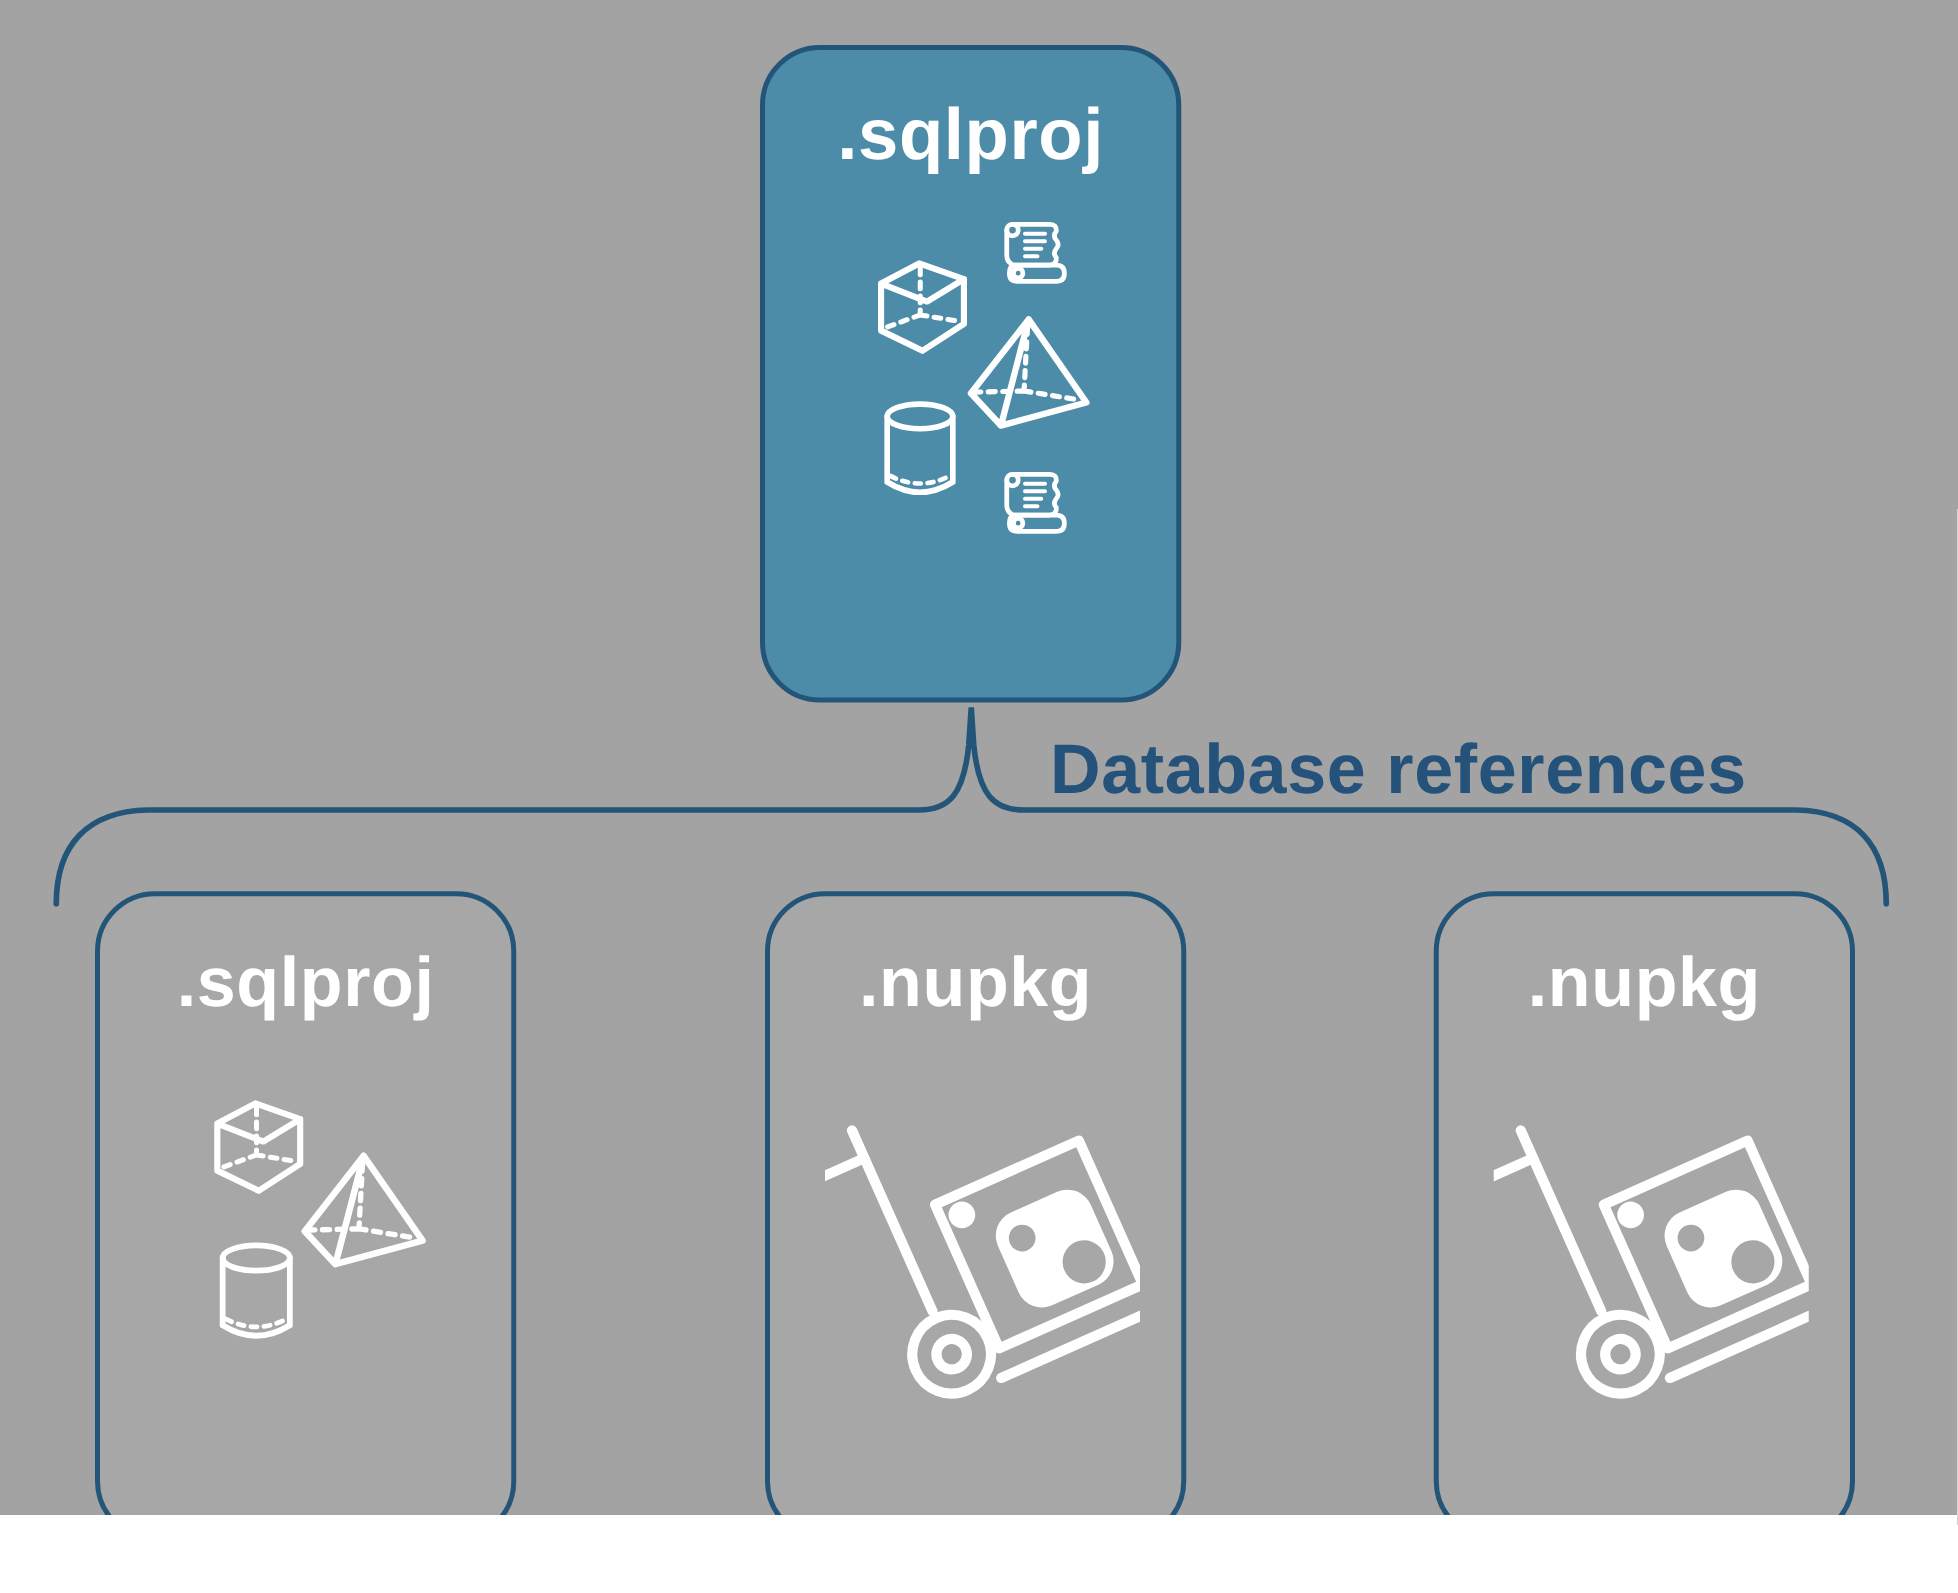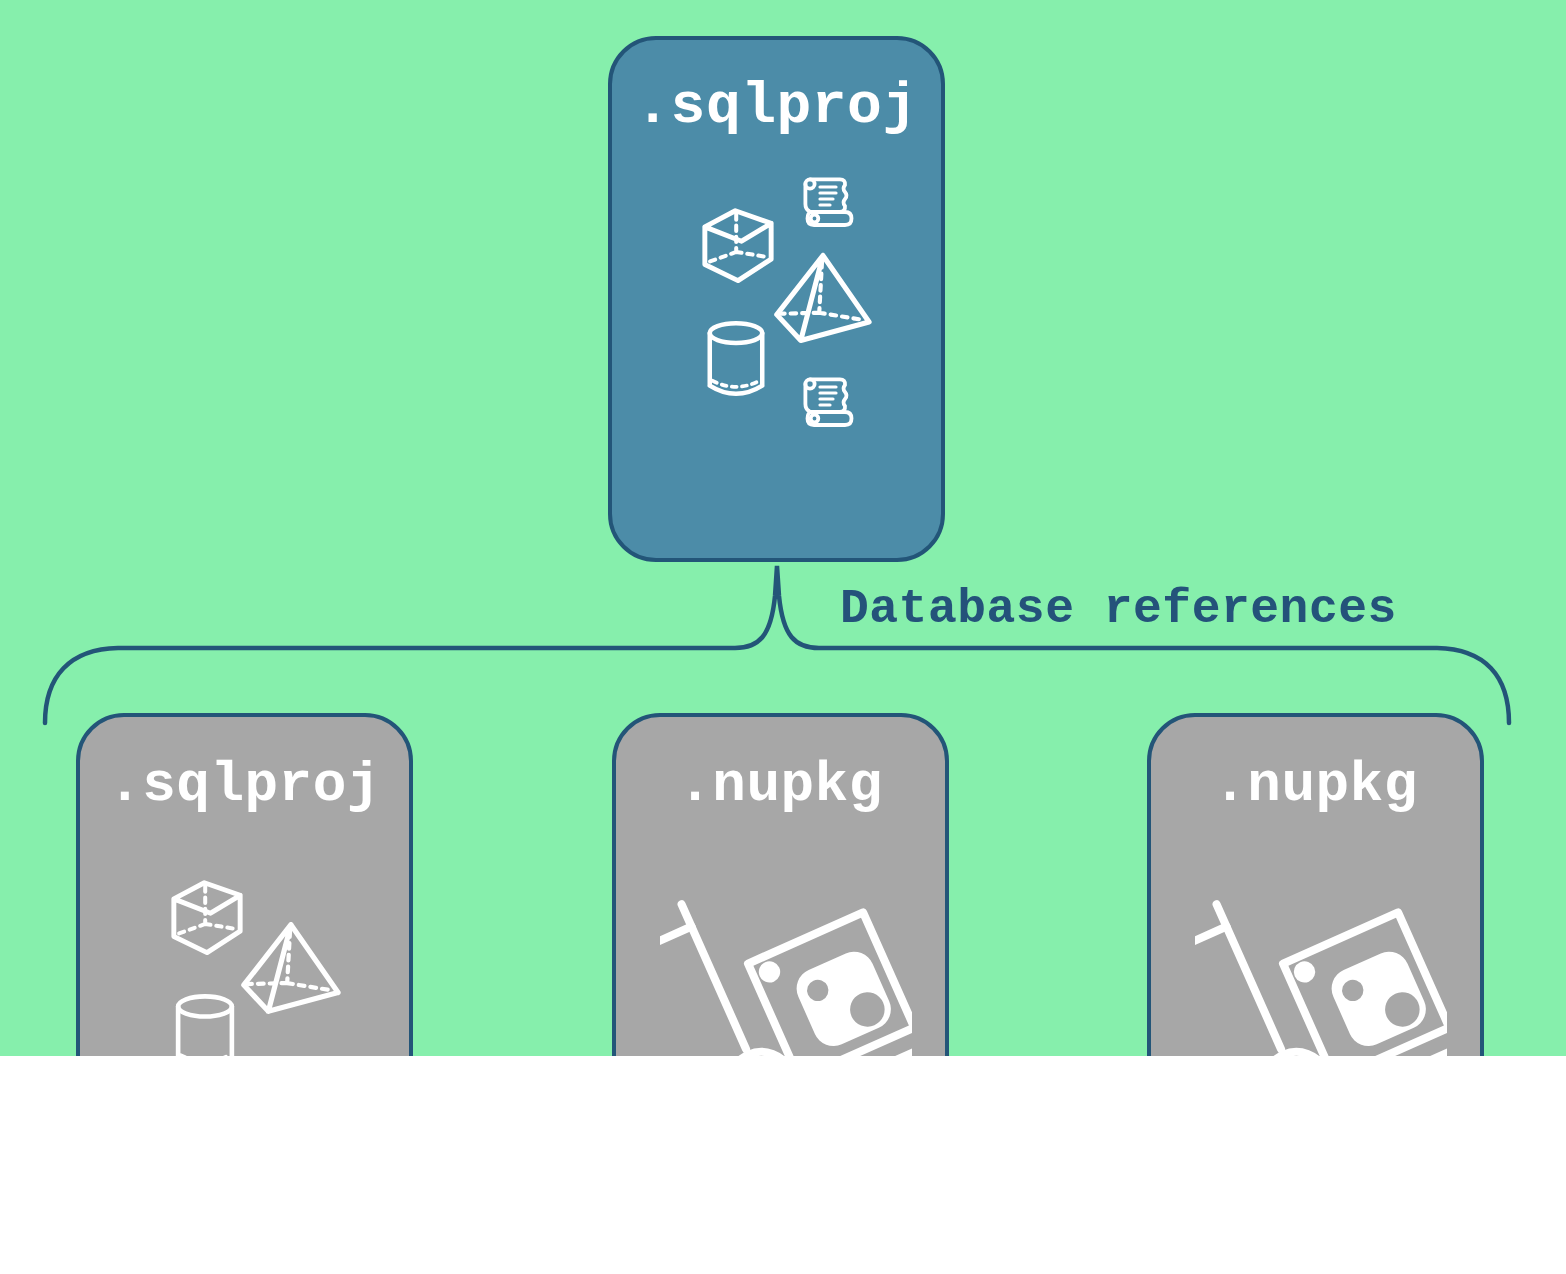--- a/index.html
+++ b/index.html
@@ -5,43 +5,43 @@
   :root{
     --root-fill:#4C8CA8;
     --child-fill:#A7A7A7;
     --outline:#235578;
     --icon:#FFFFFF;
     --label-text:#FFFFFF;
     --connector-text:#24527A;
   }
   html,body{margin:0;padding:0;background:#fff;}
   .canvas{
-    position:relative;width:1566px;height:1056px;background:#86efac;overflow:hidden;
-    font-family:Liberation Mono, monospace;
+    position:relative;width:1566px;height:1212px;background:#a3a3a3;overflow:hidden;
+    font-family:Liberation Sans, sans-serif;
   }
   .box{
     position:absolute;width:337px;height:526px;border-radius:48px;
     border:4px solid var(--outline,#235578);box-sizing:border-box;
   }
   .root-box{left:608px;top:36px;background:var(--root-fill,#4C8CA8);}
   .child-box{top:713px;height:520px;background:var(--child-fill,#A7A7A7);}
   .child-1{left:76px;}
   .child-2{left:612px;}
   .child-3{left:1147px;}
   .box-title{
     position:absolute;left:0;right:0;top:34px;text-align:center;
     color:var(--label-text,#fff);font-weight:700;font-size:58px;letter-spacing:0.5px;
   }
   .child-box .box-title{font-size:56px;top:36px;}
   .icon{position:absolute;color:var(--icon,#fff);overflow:visible;}
   .brace-svg{position:absolute;left:0;top:0;width:1566px;height:1274px;pointer-events:none;}
   .brace-path{fill:none;stroke:var(--outline,#235578);stroke-width:4.5;stroke-linecap:round;}
   .connector-label{
     position:absolute;left:840px;top:582px;
-    color:var(--connector-text,#24527A);font-weight:700;font-size:48px;letter-spacing:0.5px;
+    color:var(--connector-text,#24527A);font-weight:700;font-size:56px;letter-spacing:0.5px;
   }
   .cutout{fill:var(--child-fill,#A7A7A7);}
   .logo-fill{fill:currentColor;}
   .stroke-solid{fill:none;stroke:currentColor;stroke-width:5.5;stroke-linejoin:round;stroke-linecap:round;}
   .stroke-dash{fill:none;stroke:currentColor;stroke-width:4.5;stroke-dasharray:6 6.5;stroke-linecap:round;}
   .scroll-stroke{fill:none;stroke:currentColor;stroke-width:3.8;stroke-linejoin:round;stroke-linecap:round;}
   .scroll-lines{fill:none;stroke:currentColor;stroke-width:3.2;stroke-linecap:round;}
   .dolly-stroke{fill:none;stroke:currentColor;stroke-width:8;stroke-linejoin:round;stroke-linecap:round;}
 </style>
 </head>

